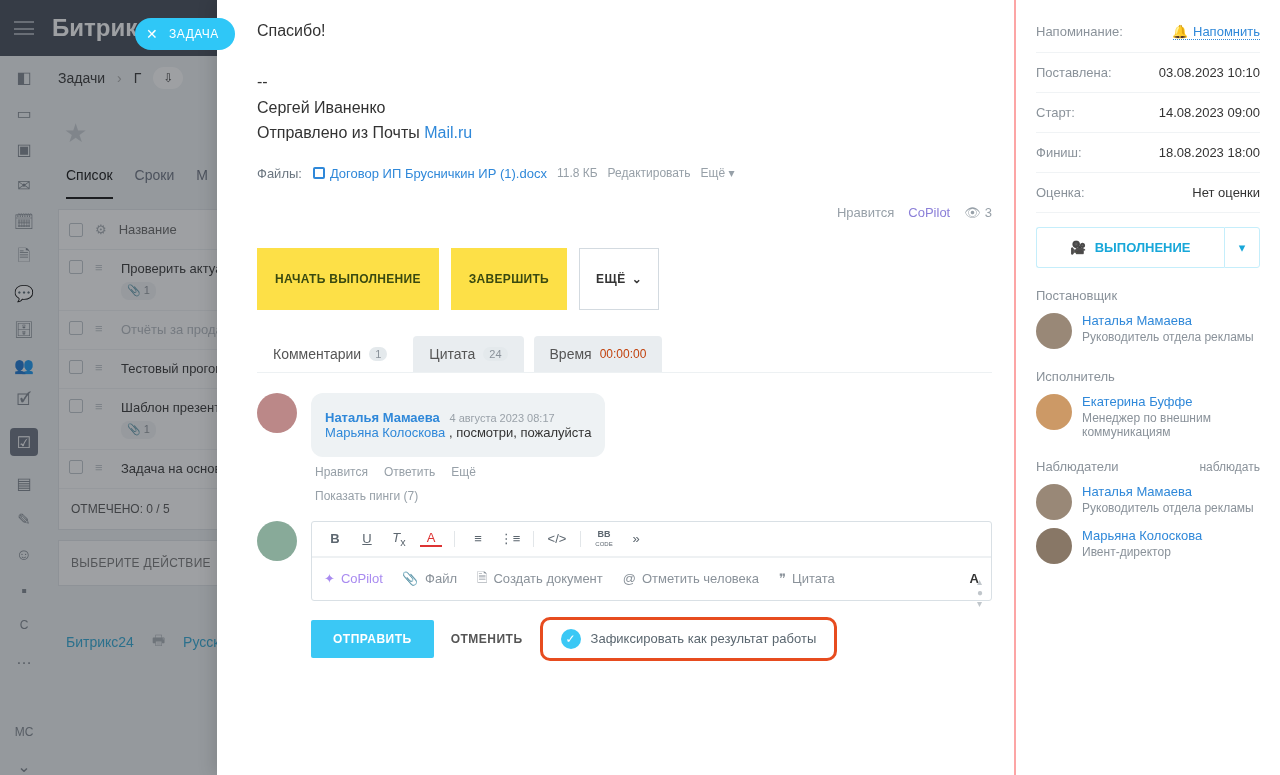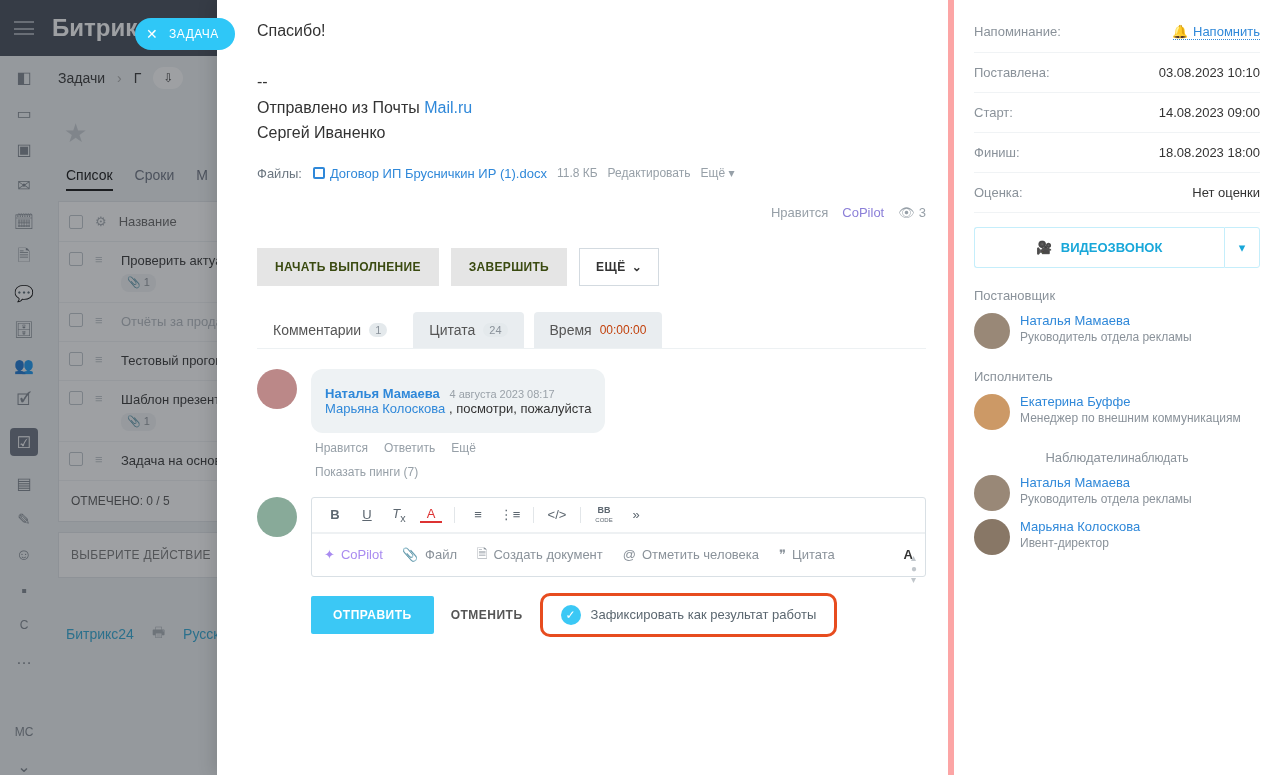--- a/index.html
+++ b/index.html
@@ -16,21 +16,21 @@
 .bg-rail .ic { width:18px; height:18px; display:flex; align-items:center; justify-content:center; }
 .bg-rail .ic.act { background:#6b7280; color:#fff; border-radius:4px; width:28px; height:28px; }
 .bg-rail .lbl { font-size:12px; }
 .bg-main { flex:1; background:#eef2f4; padding:0 10px; }
 .bg-tabs { height:44px; display:flex; align-items:center; gap:12px; font-size:14px; color:#333; }
 .bg-tabs .sep { color:#aaa; }
 .bg-pill { background:#fff; border-radius:14px; padding:4px 10px; display:flex; align-items:center; gap:4px; font-size:12px; }
 .bg-title { font-size:26px; font-weight:300; color:#333; padding:18px 6px 12px; display:flex; align-items:center; gap:10px; }
 .bg-star { color:#c9ced3; }
 .bg-subtabs { display:flex; gap:22px; padding:6px 8px 10px; font-size:14px; color:#6b7280; }
-.bg-subtabs .on { color:#111; border-bottom:2px solid #111; padding-bottom:6px; }
+.bg-subtabs .on { color:#111; border-bottom:2px solid #111; padding-bottom:14px; }
 .bg-table { background:#fff; border:1px solid #e2e6ea; }
 .bg-thead { display:flex; align-items:center; height:40px; padding:0 10px; color:#666; font-size:13px; border-bottom:1px solid #edf0f2; gap:12px; }
 .bg-gear { color:#a7adb3; }
 .bg-row { display:flex; padding:10px; gap:12px; border-bottom:1px solid #f0f2f4; font-size:13px; color:#333; }
 .bg-row.dim { color:#b4bac0; }
 .bg-cb { width:14px; height:14px; border:1px solid #bfc6cc; border-radius:2px; flex:none; }
 .bg-drag { width:14px; color:#c3c9ce; flex:none; }
 .bg-name { flex:1; line-height:1.4; }
 .bg-badge { display:inline-flex; align-items:center; gap:3px; background:#f2f4f6; color:#8e959b; font-size:11px; padding:1px 6px; border-radius:8px; margin-top:4px; }
 .bg-foot { height:40px; display:flex; align-items:center; padding:0 12px; font-size:12px; color:#555; justify-content:space-between; }
@@ -39,35 +39,35 @@
 .bg-print { color:#a8afb5; }
 
 .dim-overlay { position:absolute; inset:0; background:rgba(40,44,50,.45); }
 
 
 .task-chip { position:absolute; top:18px; left:135px; background:#2fc7f7; color:#fff; border-radius:18px; height:32px; display:flex; align-items:center; padding:0 16px 0 8px; font-size:12px; letter-spacing:.5px; z-index:10; }
 .task-chip .x { width:18px; height:18px; border-radius:50%; display:flex; align-items:center; justify-content:center; margin-right:8px; font-size:14px; }
 
 .panel { position:absolute; top:0; left:217px; right:0; bottom:0; background:#fff; z-index:5; display:flex; overflow:hidden; box-shadow:-4px 0 16px rgba(0,0,0,.12); }
 .panel-main { flex:1; padding:18px 22px 10px 40px; overflow:auto; }
-.panel-side { width:332px; border-left:6px solid #fca5a5; padding:12px 20px; font-size:13px; color:#5b6770; overflow:auto; }
+.panel-side { width:266px; border-left:2px solid #fca5a5; padding:12px 20px; font-size:13px; color:#5b6770; overflow:auto; }
 
 .msg { color:#333; font-size:16px; line-height:1.6; }
 .msg .mail { color:#2f88d9; }
 .filesrow { display:flex; align-items:center; gap:10px; font-size:13px; color:#6b7680; margin-top:20px; flex-wrap:wrap; }
 .filesrow .lbl { }
 .filesrow .file { color:#2f88d9; display:flex; align-items:center; gap:4px; }
 .filesrow .size { color:#97a0a8; font-size:12px; }
 .filesrow .small { color:#97a0a8; font-size:12px; }
 .likerow { display:flex; justify-content:flex-end; gap:14px; color:#97a0a8; font-size:13px; padding:24px 0 8px; }
 .likerow .cp { color:#8b7fd8; }
 .likerow .eye { display:flex; align-items:center; gap:4px; }
 
 .btnrow { display:flex; gap:12px; margin:20px 0 26px; }
-.btn-green { background:#e5e5e5; color:#3a4a10; font-size:12px; font-weight:600; letter-spacing:.3px; padding:12px 18px; border:none; cursor:pointer; }
+.btn-green { background:#fde047; color:#3a4a10; font-size:12px; font-weight:600; letter-spacing:.3px; padding:24px 18px; border:none; cursor:pointer; }
 .btn-more { background:#fff; border:1px solid #d3dae0; color:#333; font-size:12px; font-weight:600; letter-spacing:.5px; padding:11px 16px; display:flex; align-items:center; gap:6px; cursor:pointer; }
 
 .tabsrow { display:flex; gap:10px; }
 .tab { padding:10px 16px; font-size:14px; color:#555; border-radius:4px 4px 0 0; display:flex; align-items:center; gap:8px; background:#e9edf0; }
 .tab.active { background:#fff; }
 .tab .count { background:#e4e9ec; color:#8a929a; font-size:11px; padding:1px 6px; border-radius:8px; }
 .tab .time { color:#c2410c; font-size:12px; }
 
 .commentbox { background:#fff; border-top:1px solid #edf1f3; padding:20px 0 10px; }
 .comment { display:flex; gap:14px; }
@@ -102,21 +102,21 @@
 
 .side-row { display:flex; justify-content:space-between; padding:12px 0; border-bottom:1px solid #f0f3f5; font-size:13px; }
 .side-row:last-of-type { border-bottom:none; }
 .side-row .k { color:#8a929a; }
 .side-row .v { color:#333; }
 .remind { color:#2f88d9; display:flex; align-items:center; gap:4px; border-bottom:1px dotted #2f88d9; }
 .vid { margin:14px 0 6px; display:flex; }
 .vid-btn { flex:1; border:1px solid #c5eefb; background:#fff; color:#18a7d9; font-size:13px; font-weight:600; padding:12px; display:flex; align-items:center; justify-content:center; gap:8px; cursor:pointer; border-right:none; border-radius:3px 0 0 3px; }
 .vid-dd { width:36px; border:1px solid #c5eefb; background:#fff; color:#18a7d9; display:flex; align-items:center; justify-content:center; cursor:pointer; border-radius:0 3px 3px 0; }
 .side-h { color:#8a929a; font-size:13px; margin:20px 0 10px; }
-.side-h.row { display:flex; justify-content:center; align-items:center; }
+.side-h.row { display:flex; justify-content:space-between; align-items:center; }
 .watch { color:#8a929a; font-size:12px; cursor:pointer; }
 .person { display:flex; gap:10px; margin:8px 0; }
 .person .av3 { width:36px; height:36px; border-radius:50%; background:#987; flex:none; }
 .person .nm { color:#2f88d9; font-size:13px; }
 .person .rl { color:#8a929a; font-size:12px; margin-top:2px; }
 svg { display:block; }
 </style>
 </head>
 <body>
 
@@ -220,22 +220,22 @@
   <span class="x">✕</span>
   <span>ЗАДАЧА</span>
 </div>
 
 <div class="panel">
   <div class="panel-main">
     <div class="msg">
       <div>Спасибо!</div>
       <br>
       <div>--</div>
+      <div>Сергей Иваненко</div>
       <div><span>Отправлено из Почты </span><a class="mail">Mail.ru</a></div>
-      <div>Сергей Иваненко</div>
     </div>
     <div class="filesrow">
       <span class="lbl">Файлы:</span>
       <span class="file">
         <svg width="14" height="14">
             <rect x="1" y="1" width="12" height="12" rx="2" fill="#2f88d9"></rect>
             <rect x="3" y="3" width="8" height="8" fill="#fff"></rect>
           </svg>
         <span>Договор ИП Брусничкин ИР (1).docx</span>
       </span>
@@ -349,21 +349,21 @@
         <span class="k">Финиш:</span>
         <span class="v">18.08.2023 18:00</span>
       </div>
     <div class="side-row">
         <span class="k">Оценка:</span>
         <span class="v">Нет оценки</span>
       </div>
     <div class="vid">
       <div class="vid-btn">
           <span>🎥</span>
-          <span>ВИДЕОЗВОНОК</span>
+          <span>ВЫПОЛНЕНИЕ</span>
         </div>
       <div class="vid-dd">▾</div>
     </div>
     <div class="side-h">Постановщик</div>
     <div class="person">
         <div class="av3"></div>
         <div>
           <div class="nm">Наталья Мамаева</div>
           <div class="rl">Руководитель отдела рекламы</div>
         </div>

